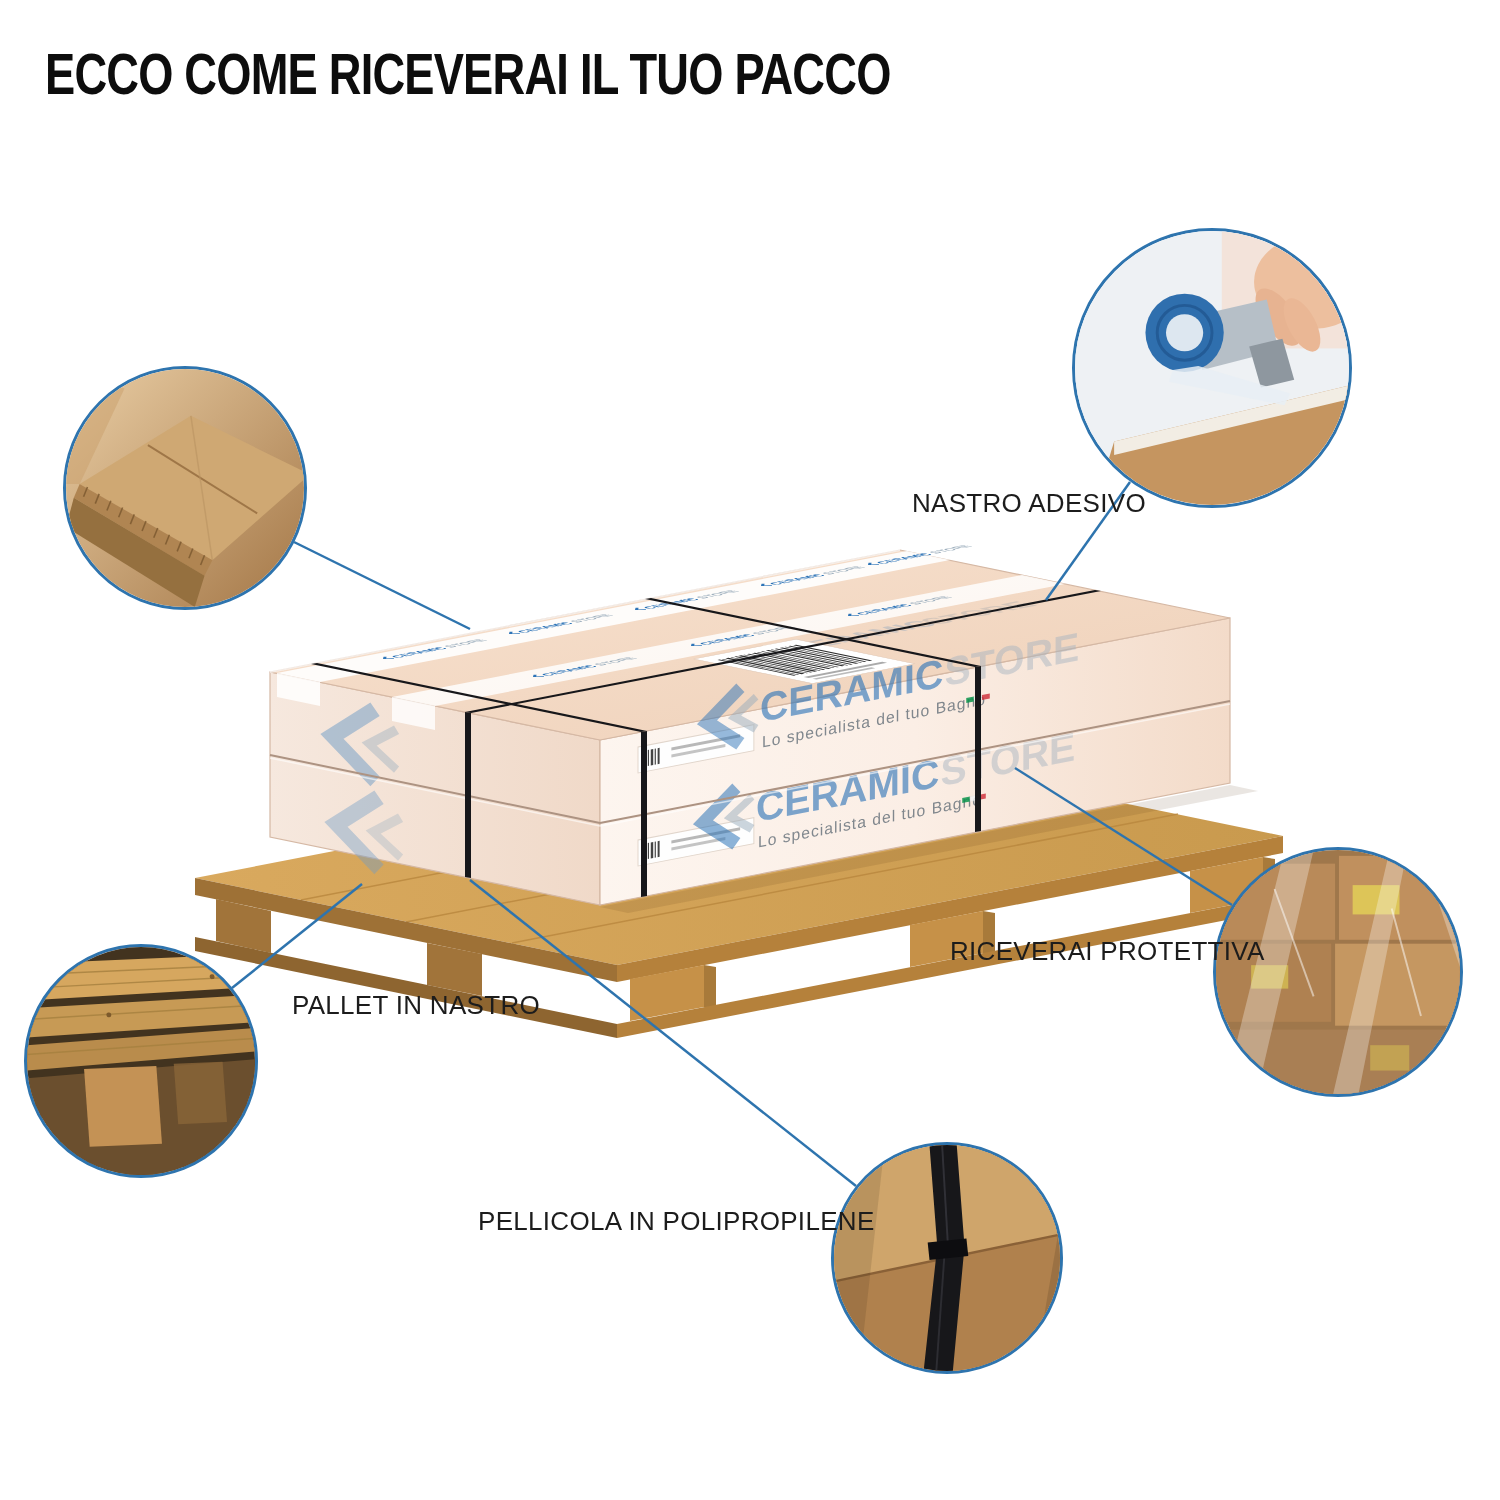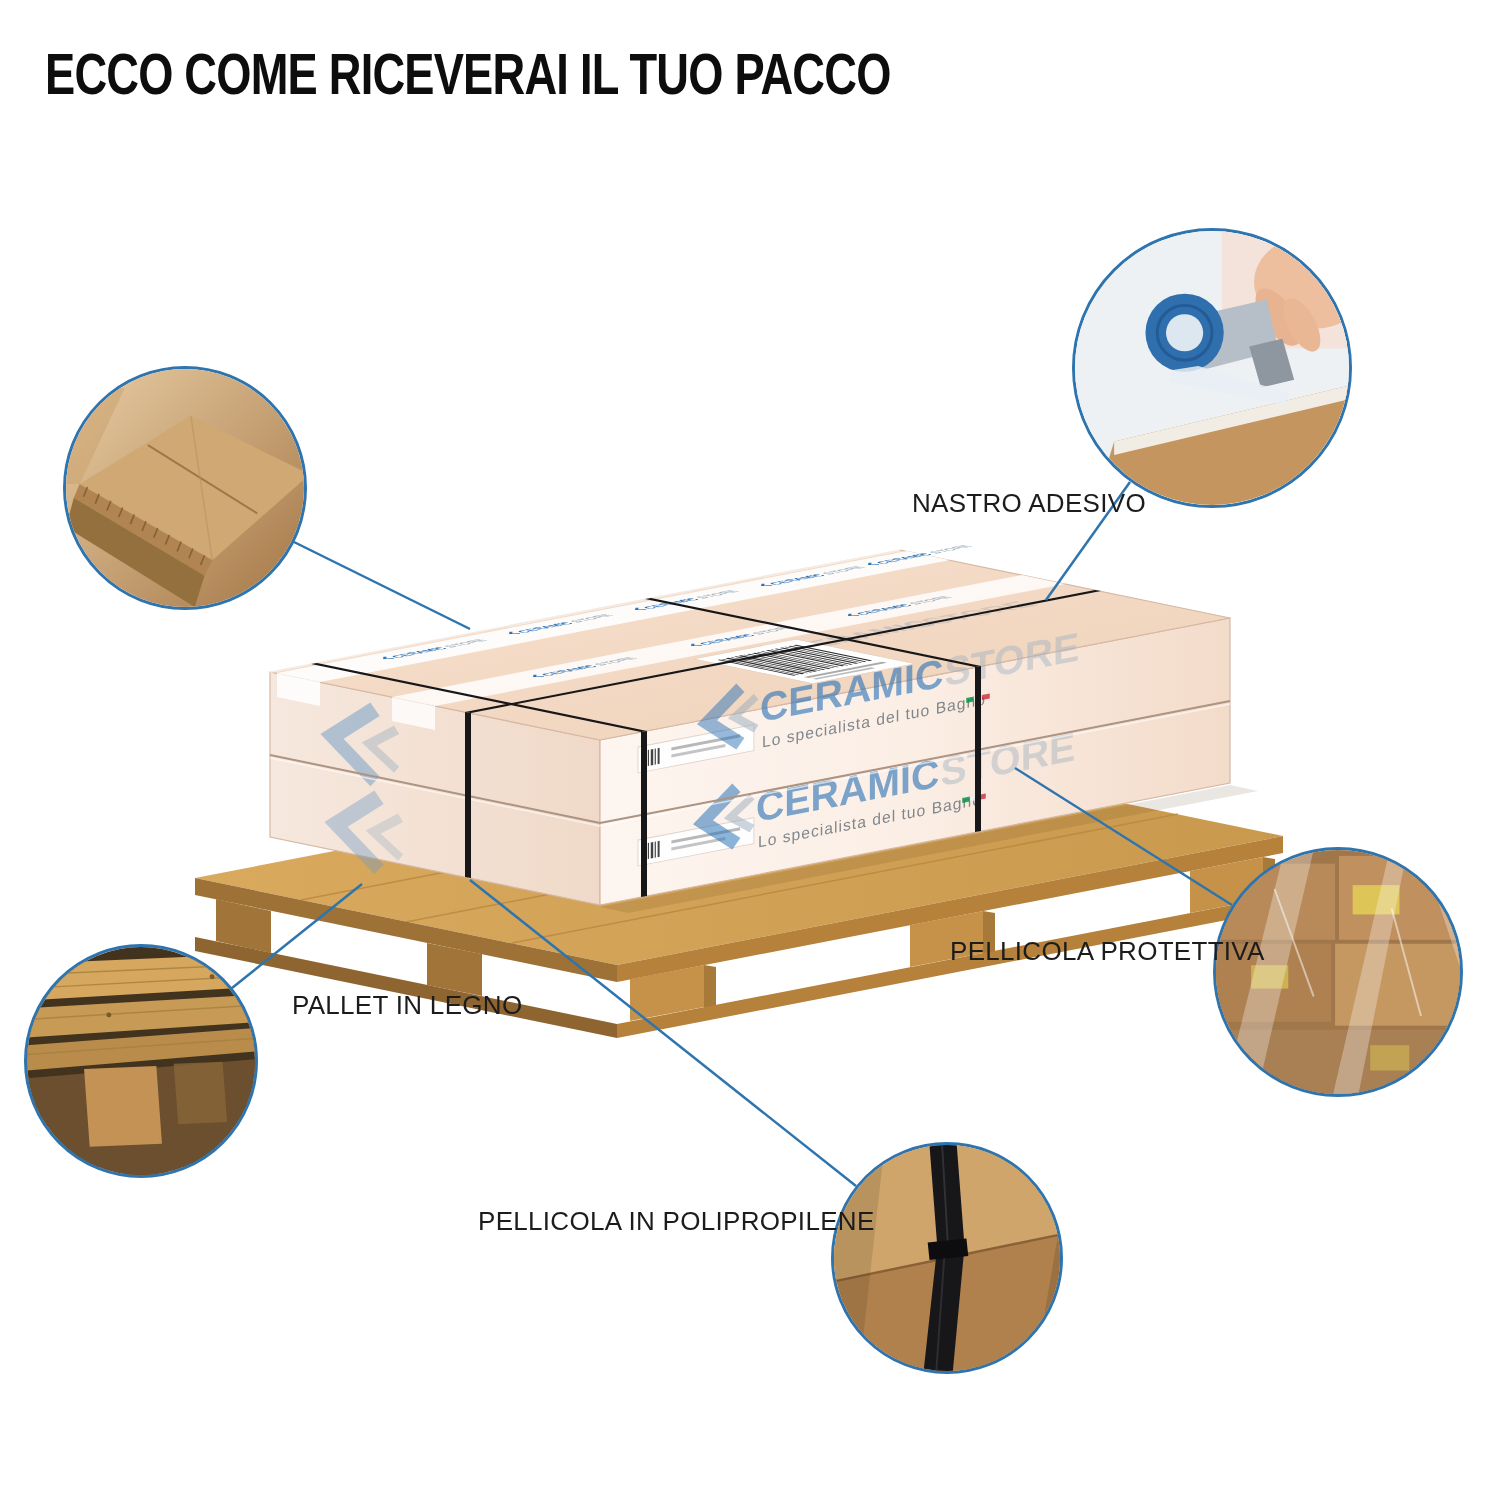--- a/index.html
+++ b/index.html
@@ -378,17 +378,17 @@
       <polygon points="0,0 52,0 26,232 0,232" fill="#3c2a16" opacity="0.14"></polygon>
       <polygon points="230,92 232,92 232,232 206,232" fill="#3c2a16" opacity="0.18"></polygon>
       <polygon points="98,0 126,0 134,104 122,232 92,232 106,104" fill="#17171a"></polygon>
       <line x1="111" y1="0" x2="117" y2="104" stroke="#3c3c44" stroke-width="2" opacity="0.7"></line>
       <line x1="114" y1="104" x2="105" y2="232" stroke="#3c3c44" stroke-width="2" opacity="0.6"></line>
       <rect x="97" y="98" width="40" height="18" fill="#0d0d10" transform="rotate(-6 117 107)"></rect>
     </svg>
   </div>
 
   <div class="callout-label" style="left:912px; top:460px;margin-top:28px;">NASTRO ADESIVO</div>
-  <div class="callout-label" style="left:950px; top:936px;">PELLICOLA PROTETTIVA</div>
-  <div class="callout-label" style="left:292px; top:990px;">PALLET IN LEGNO</div>
+  <div class="callout-label" style="left:950px; top:936px;">RICEVERAI PROTETTIVA</div>
+  <div class="callout-label" style="left:292px; top:990px;">PALLET IN NASTRO</div>
   <div class="callout-label" style="left:478px; top:1206px;">PELLICOLA IN POLIPROPILENE</div>
 
 </div>
 
 </body></html>

